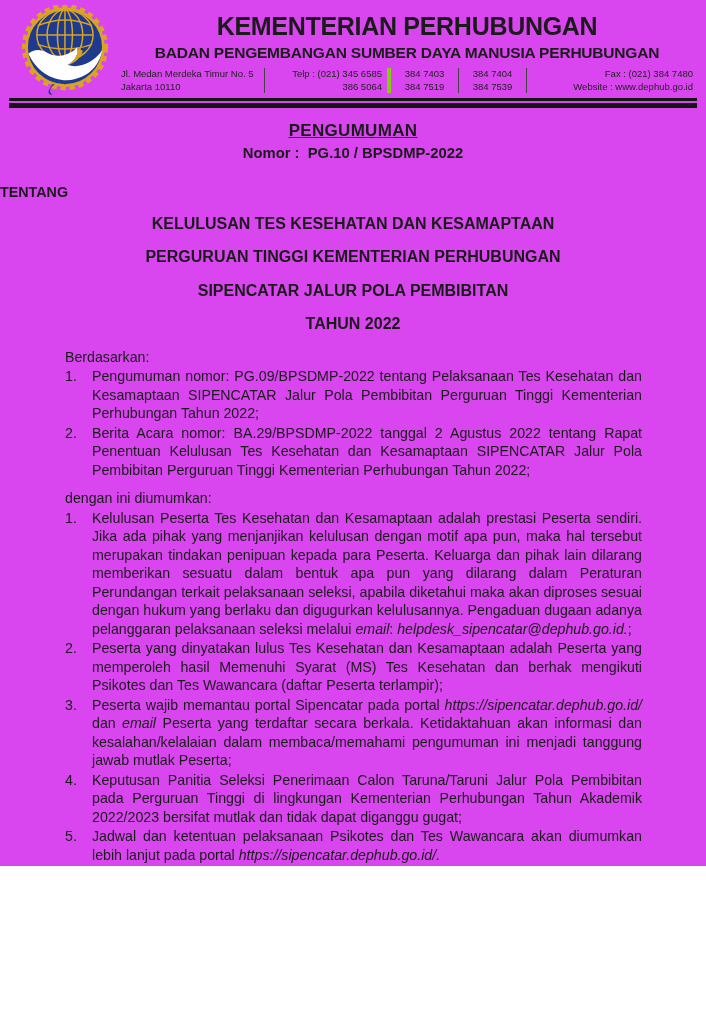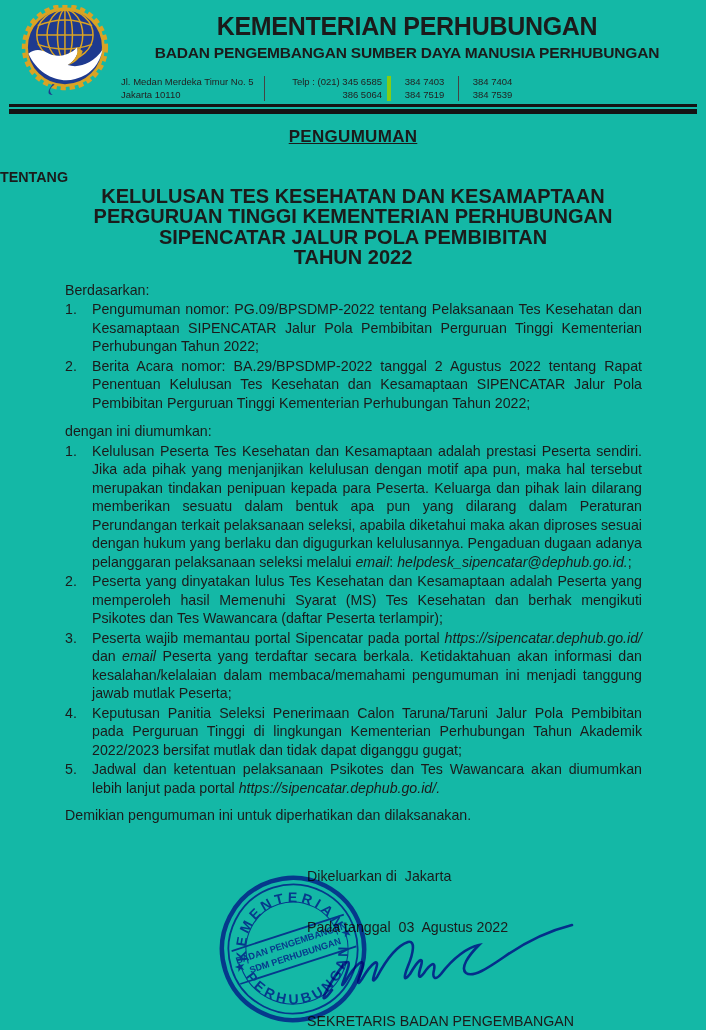--- a/index.html
+++ b/index.html
@@ -1,40 +1,40 @@
 <!DOCTYPE html>
 <html><head>
 <meta charset="utf-8">
 <style>
   html,body{margin:0;padding:0;background:#ffffff;}
   .page{
-    position:relative;width:706px;height:1030px;margin:0 auto;background:#14b8a6;
+    position:relative;width:706px;height:866px;margin:0 auto;background:#d946ef;
     color:#1b1b1b;font-family:"Liberation Sans",sans-serif;overflow:hidden;
   }
   
   .hdr{display:flex;padding:5px 8px 0 12px;}
   .hdr-logo{flex:none;width:104px;height:90px;}
   .hdr-right{flex:1;min-width:0;}
   .hdr-ministry{text-align:center;font-weight:bold;font-size:25px;line-height:28px;margin-top:7px;letter-spacing:-.3px;}
   .hdr-agency{text-align:center;font-weight:bold;font-size:15.5px;line-height:18px;margin-top:4px;letter-spacing:-.2px;}
-  .contact{display:flex;margin-top:14px;font-size:9.5px;line-height:12.5px;color:#222;}
+  .contact{display:flex;margin-top:6px;font-size:9.5px;line-height:12.5px;color:#222;}
   .contact .col{padding:0 5px;}
   .c-addr{flex:0 0 138px;text-align:left;}
   .c-telp{flex:0 0 112px;text-align:right;border-left:1px solid #444;}
   .c-p1{flex:0 0 57px;text-align:center;border-left:4px solid #84cc16;}
   .c-p2{flex:0 0 57px;text-align:center;border-left:1px solid #444;}
   .c-fax{flex:1;text-align:right;border-left:1px solid #444;}
   .rule{margin:3px 9px 0 9px;}
   .rule .r1{height:3px;background:#141414;}
   .rule .r2{height:5px;background:#141414;margin-top:2px;}
   
   .doc-heading{text-align:center;font-weight:bold;font-size:17px;line-height:20px;margin-top:13px;text-decoration:underline;letter-spacing:.3px;}
   .doc-number{text-align:center;font-weight:bold;font-size:14.8px;line-height:18px;margin-top:3px;white-space:pre-wrap;}
   .doc-about{font-weight:bold;font-size:14.3px;line-height:18px;margin-top:21px;}
-  .doc-subject{text-align:center;font-weight:bold;font-size:20px;line-height:20.4px;}
+  .doc-subject{text-align:center;font-weight:bold;font-size:16px;line-height:20.4px;margin-top:13px;}
   
   .docbody{margin:13px 64px 0 65px;font-size:14.2px;line-height:18.5px;}
   .intro{margin:0;}
   .announce-intro{margin-top:10px;}
   .li{display:flex;margin-top:1px;}
   .li .no{flex:0 0 27px;}
   .li .tx{flex:1;text-align:justify;}
   .it{font-style:italic;}
   .closing{margin-top:9px;}
   
@@ -86,29 +86,34 @@
           <div>386 5064</div>
         </div>
         <div class="col c-p1">
           <div>384 7403</div>
           <div>384 7519</div>
         </div>
         <div class="col c-p2">
           <div>384 7404</div>
           <div>384 7539</div>
         </div>
+        <div class="col c-fax">
+          <div>Fax : (021) 384 7480</div>
+          <div>Website : www.dephub.go.id</div>
+        </div>
       </div>
     </div>
   </div>
   <div class="rule">
     <div class="r1"></div>
       <div class="r2"></div>
   </div>
 
   <div class="doc-heading">PENGUMUMAN</div>
+  <div class="doc-number">Nomor :  PG.10 / BPSDMP-2022</div>
   <div class="doc-about">TENTANG</div>
   <div class="doc-subject">KELULUSAN TES KESEHATAN DAN KESAMAPTAAN</div>
   <div class="doc-subject">PERGURUAN TINGGI KEMENTERIAN PERHUBUNGAN</div>
   <div class="doc-subject">SIPENCATAR JALUR POLA PEMBIBITAN</div>
   <div class="doc-subject">TAHUN 2022</div>
 
   <div class="docbody">
     <div class="intro">Berdasarkan:</div>
 
     <div class="li">

